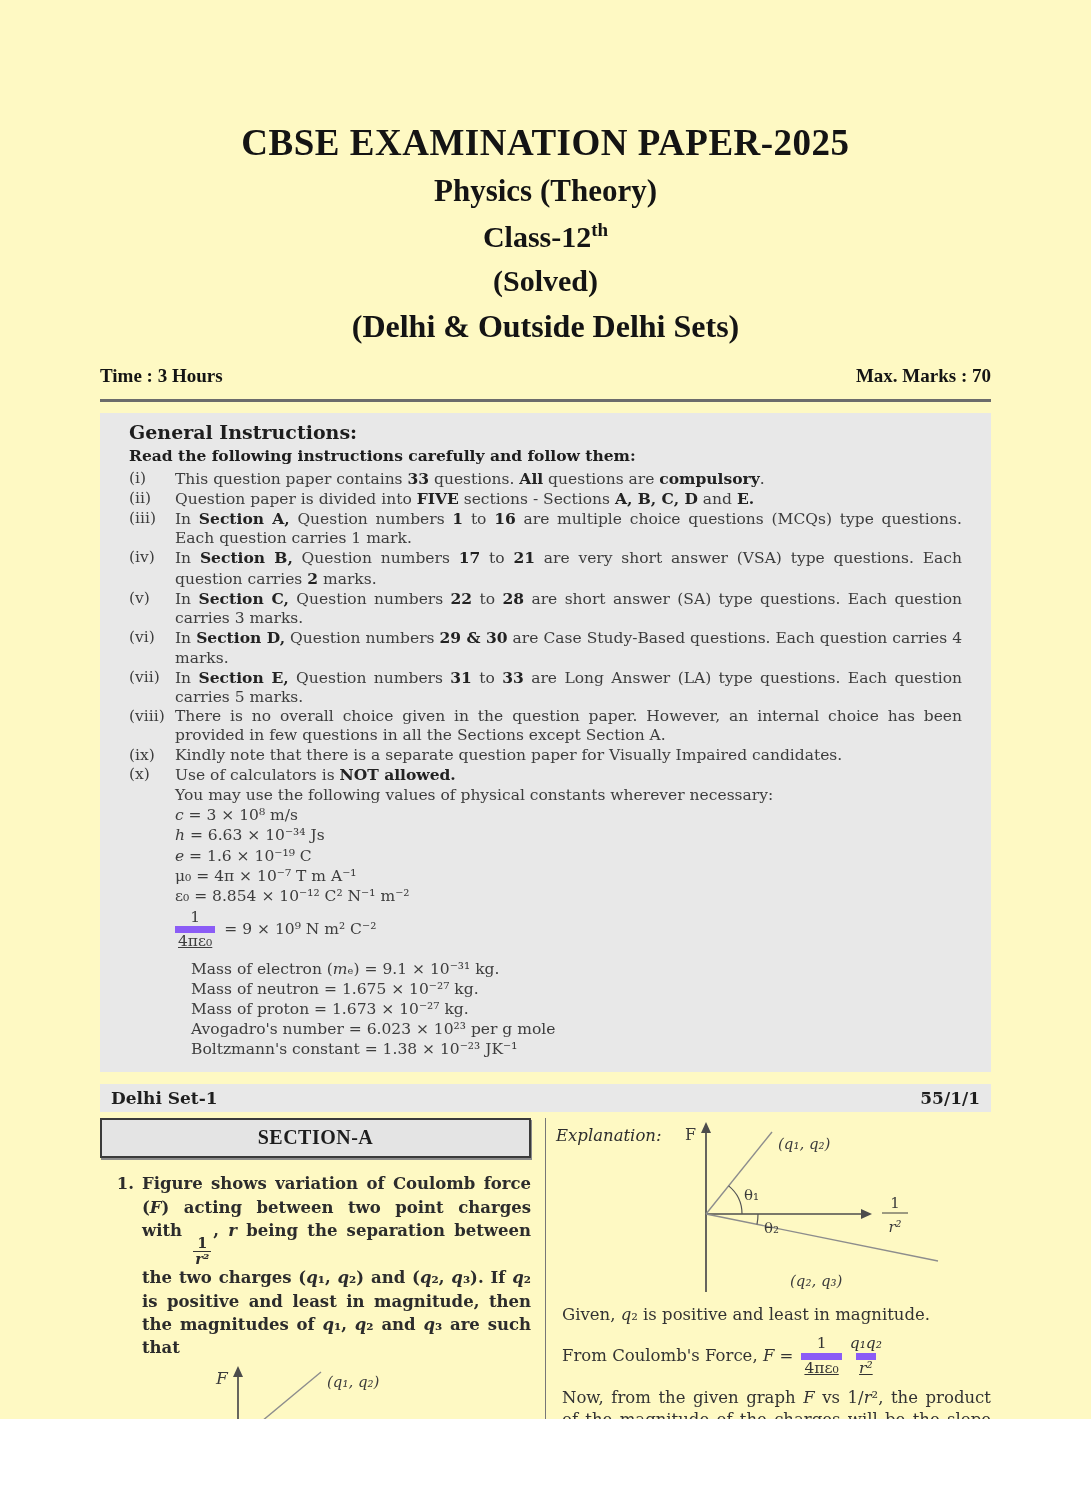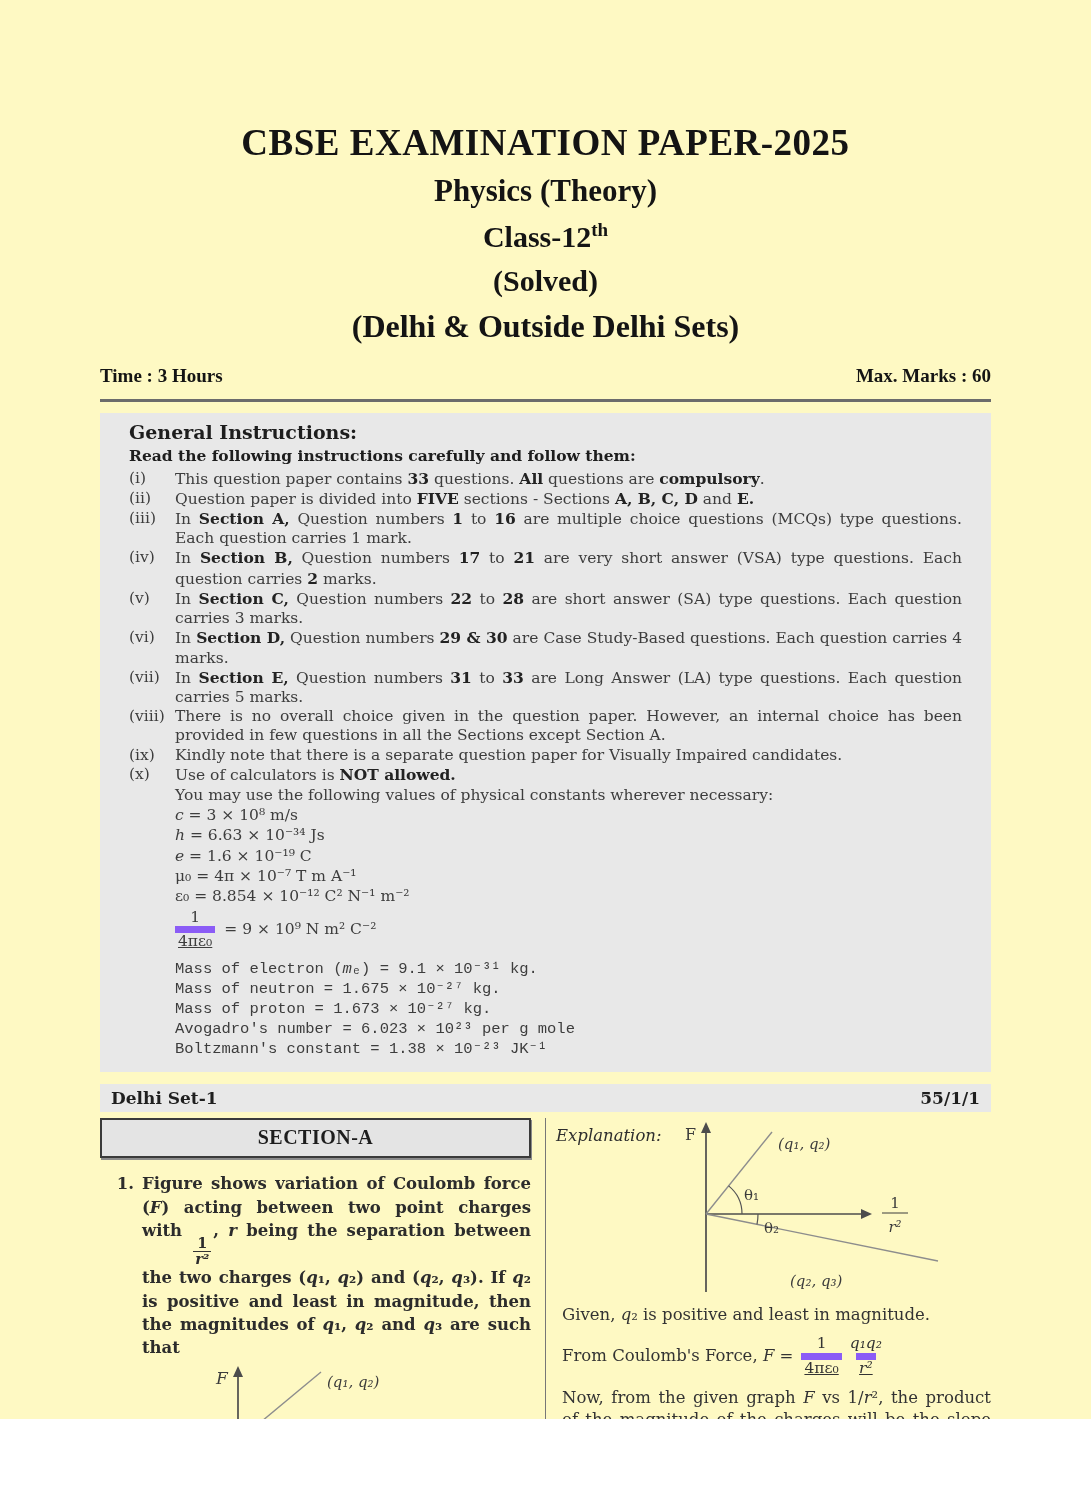--- a/index.html
+++ b/index.html
@@ -26,21 +26,21 @@
   .instructions .gi-sub { font-weight:bold; color:#1d1d1d; margin-bottom:3px; font-size:15.5px; }
   .ins-item { display:flex; }
   .ins-item .lbl { flex:none; width:46px; }
   .ins-item .txt { flex:1; text-align:justify; }
   .instructions b { color:#222; }
   .const-block { margin-left:46px; }
   .const-line { line-height:1.3; }
   .coulomb-row { display:flex; align-items:center; gap:9px; margin:3px 0 3px 46px; }
   .frac { display:inline-flex; flex-direction:column; align-items:center; line-height:1.12; }
   .frac .den { border-top:7px solid #8b5cf6; padding:0 3px;text-decoration:underline; }
-  .mass-block { margin:8px 0 0 46px;font-family:Liberation Mono, monospace; }
+  .mass-block { margin:8px 0 0 62px; }
   
   .band { margin:12px 100px 0; background:#e8e8e8; padding:4px 11px; display:flex; justify-content:space-between;
     font-size:17px; font-weight:bold; color:#1f1f1f;gap:8px; }
   
   .columns { display:flex; margin:6px 100px 0; align-items:stretch; }
   .col-left { flex:none; width:445px; padding-right:14px; }
   .col-right { flex:1; border-left:1.5px solid #777; padding-left:16px; position:relative; }
   
   .section-box { border:2px solid #3a3a3a; background:#e4e4e4; box-shadow:1px 2px 0 #8b8b8b;
     text-align:center; padding:6px 0 7px; font-family:"Liberation Serif",serif; font-weight:bold;
@@ -82,21 +82,21 @@
   <div class="header">
     <div class="title">CBSE EXAMINATION PAPER-2025</div>
     <div class="sub1">Physics (Theory)</div>
     <div class="sub2"><span>Class-12</span><sup>th</sup></div>
     <div class="sub3">(Solved)</div>
     <div class="sub4">(Delhi &amp; Outside Delhi Sets)</div>
   </div>
 
   <div class="meta-row">
     <span>Time : 3 Hours</span>
-    <span>Max. Marks : 60</span>
+    <span>Max. Marks : 70</span>
   </div>
 
   <div class="top-rule"></div>
 
   <div class="instructions">
     <div class="gi-head">General Instructions:</div>
     <div class="gi-sub">Read the following instructions carefully and follow them:</div>
 
     <div class="ins-item">
         <span class="lbl">(i)</span>

